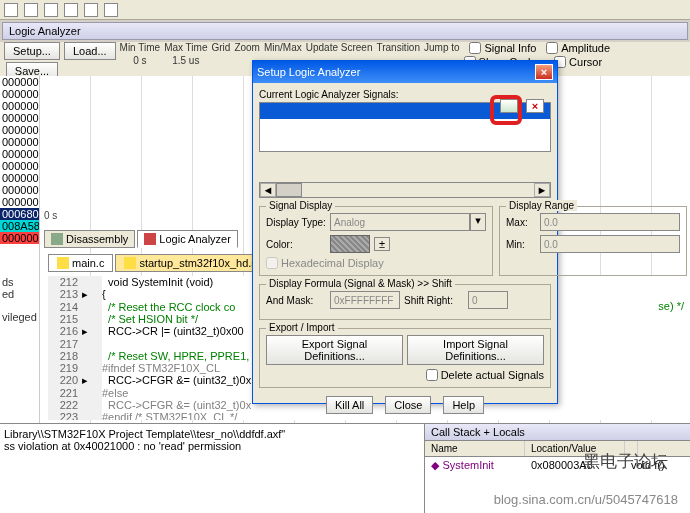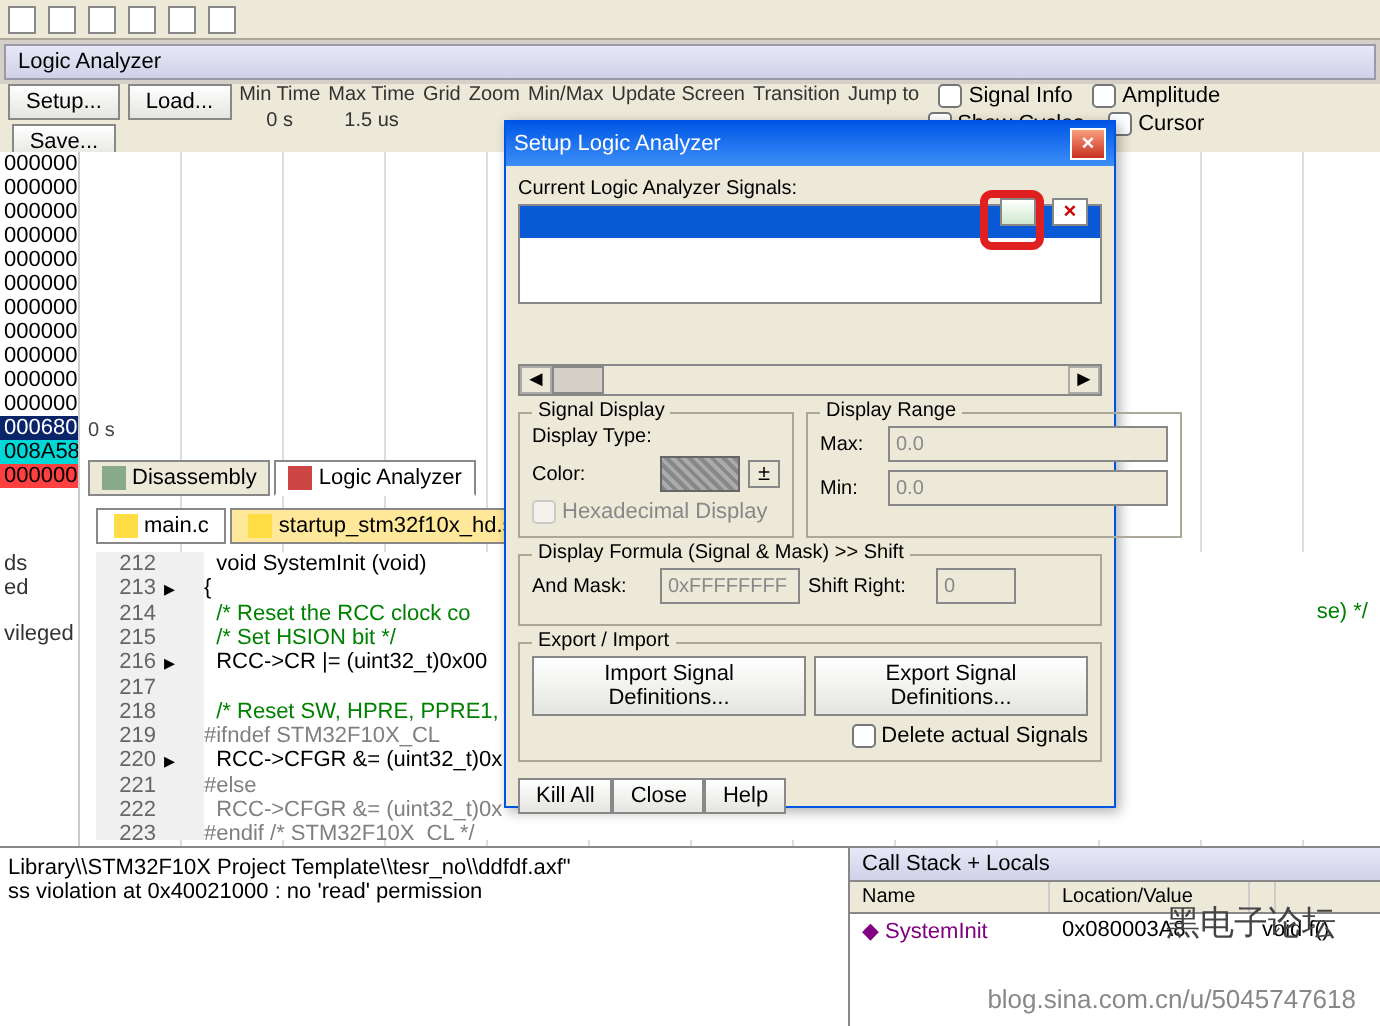--- a/index.html
+++ b/index.html
@@ -48,21 +48,21 @@
 .sb-thumb{width:26px;background:#d4d0c8;border:1px solid #888}
 .groupbox{border:1px solid #aca899;margin-top:8px;padding:6px;position:relative}
 .gb-title{position:absolute;top:-7px;left:6px;background:#ece9d8;padding:0 3px;font-size:10px}
 .row{display:flex;align-items:center;gap:4px;margin-bottom:4px}
 .lbl{width:60px;font-size:10px}
 .input{flex:1;border:1px solid #888;background:#fff;height:18px;padding:0 3px;font-size:10px}
 .input.dis{background:#ece9d8;color:#888}
 .combo{display:flex}
 .combo-arrow{width:16px;border:1px solid #888;background:#ece9d8;text-align:center}
 .color-sw{width:40px;height:18px;background:repeating-linear-gradient(45deg,#888,#888 2px,#aaa 2px,#aaa 4px);border:1px solid #666}
-.dlg-buttons{display:flex;justify-content:flex-start;gap:0;margin-top:8px}
+.dlg-buttons{display:flex;justify-content:center;gap:12px;margin-top:8px}
 .bottom-pane{position:absolute;bottom:0;left:0;right:0;height:90px;background:#fff;border-top:1px solid #888;display:flex}
 .output-pane{flex:1;padding:4px;font-family:Consolas,monospace;font-size:10px;border-right:1px solid #888}
 .cs-pane{width:265px}
 .cs-title{background:linear-gradient(#e8e8f8,#d0d0e8);padding:2px 6px;border-bottom:1px solid #888}
 .cs-header{display:flex;background:#ece9d8;border-bottom:1px solid #888}
 .cs-header div{padding:2px 6px;border-right:1px solid #ccc;font-size:10px}
 .cs-row{display:flex;padding:2px 6px}
 .watermark{position:absolute;bottom:6px;right:12px;color:#888;font-size:13px}
 .watermark2{position:absolute;bottom:40px;right:22px;color:#444;font-size:17px}
 .sub-tabs{display:flex;gap:2px;position:absolute;left:2px;top:254px}
@@ -273,20 +273,24 @@
       <div class="sb-thumb"></div>
       <div style="flex:1"></div>
       <div class="sb-btn">►</div>
     </div>
 
     <div class="inner-groups">
       <div class="groupbox">
         <div class="gb-title">Signal Display</div>
         <div class="row">
             <span class="lbl">Display Type:</span>
+          <div class="combo" style="flex:1">
+              <input class="input dis" value="Analog" style="">
+              <div class="combo-arrow">▾</div>
+            </div>
           </div>
         <div class="row">
             <span class="lbl">Color:</span>
           <div class="color-sw"></div>
             <div class="combo-arrow">±</div>
           </div>
         <label class="chk">
             <input type="checkbox" disabled="" style="">
             <span style="color:#888">Hexadecimal Display</span>
           </label>
@@ -310,22 +314,22 @@
         <span class="lbl">And Mask:</span>
         <input class="input dis" style="width: 70px; flex: 0 0 auto;" value="0xFFFFFFFF">
         <span class="lbl">Shift Right:</span>
         <input class="input dis" style="width: 40px; flex: 0 0 auto;" value="0">
       </div>
     </div>
 
     <div class="groupbox">
       <div class="gb-title">Export / Import</div>
       <div class="row">
+        <button class="btn" style="flex:1">Export Signal Definitions...</button>
         <button class="btn" style="flex:1">Import Signal Definitions...</button>
-        <button class="btn" style="flex:1">Export Signal Definitions...</button>
       </div>
       <label class="chk" style="justify-content:flex-end">
           <input type="checkbox" style="">
           <span>Delete actual Signals</span>
         </label>
     </div>
 
     <div class="dlg-buttons">
       <button class="btn">Kill All</button>
       <button class="btn">Close</button>

